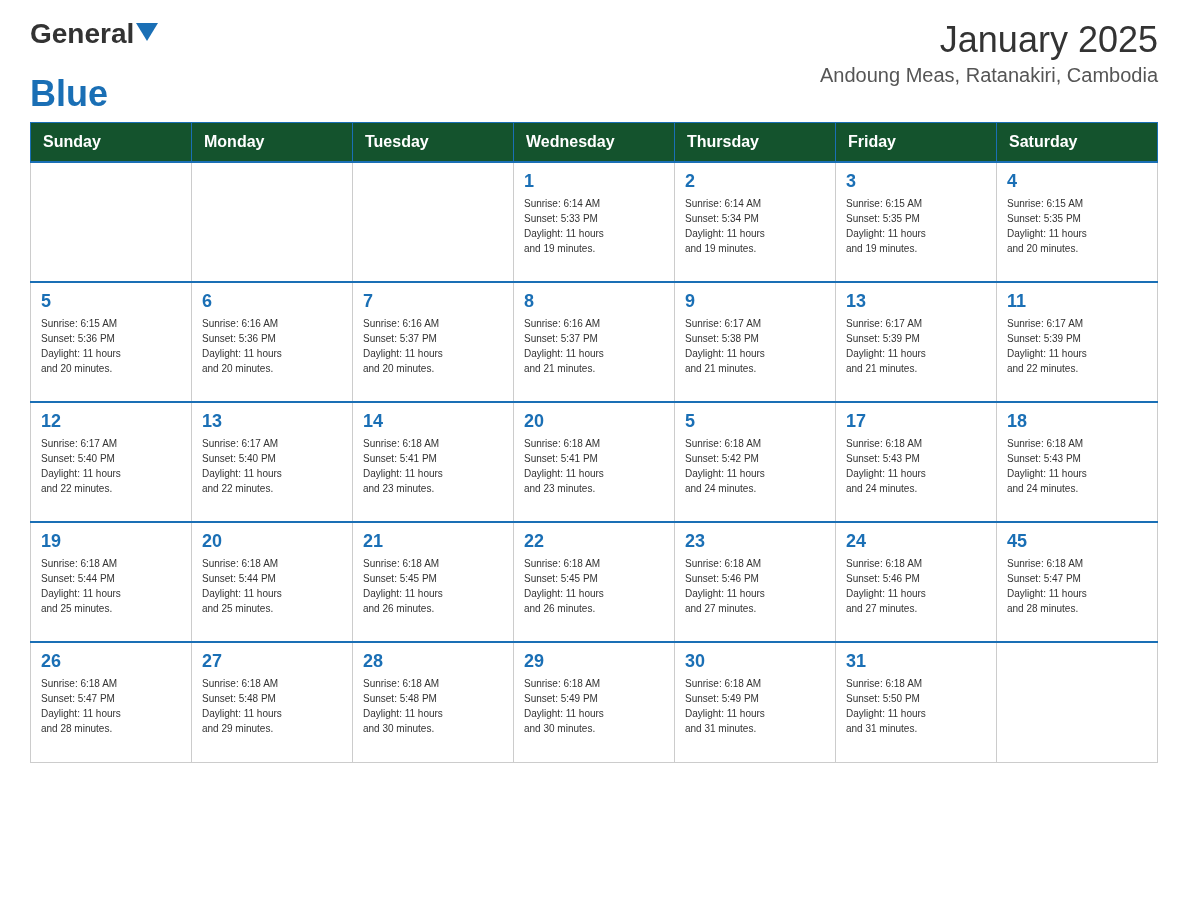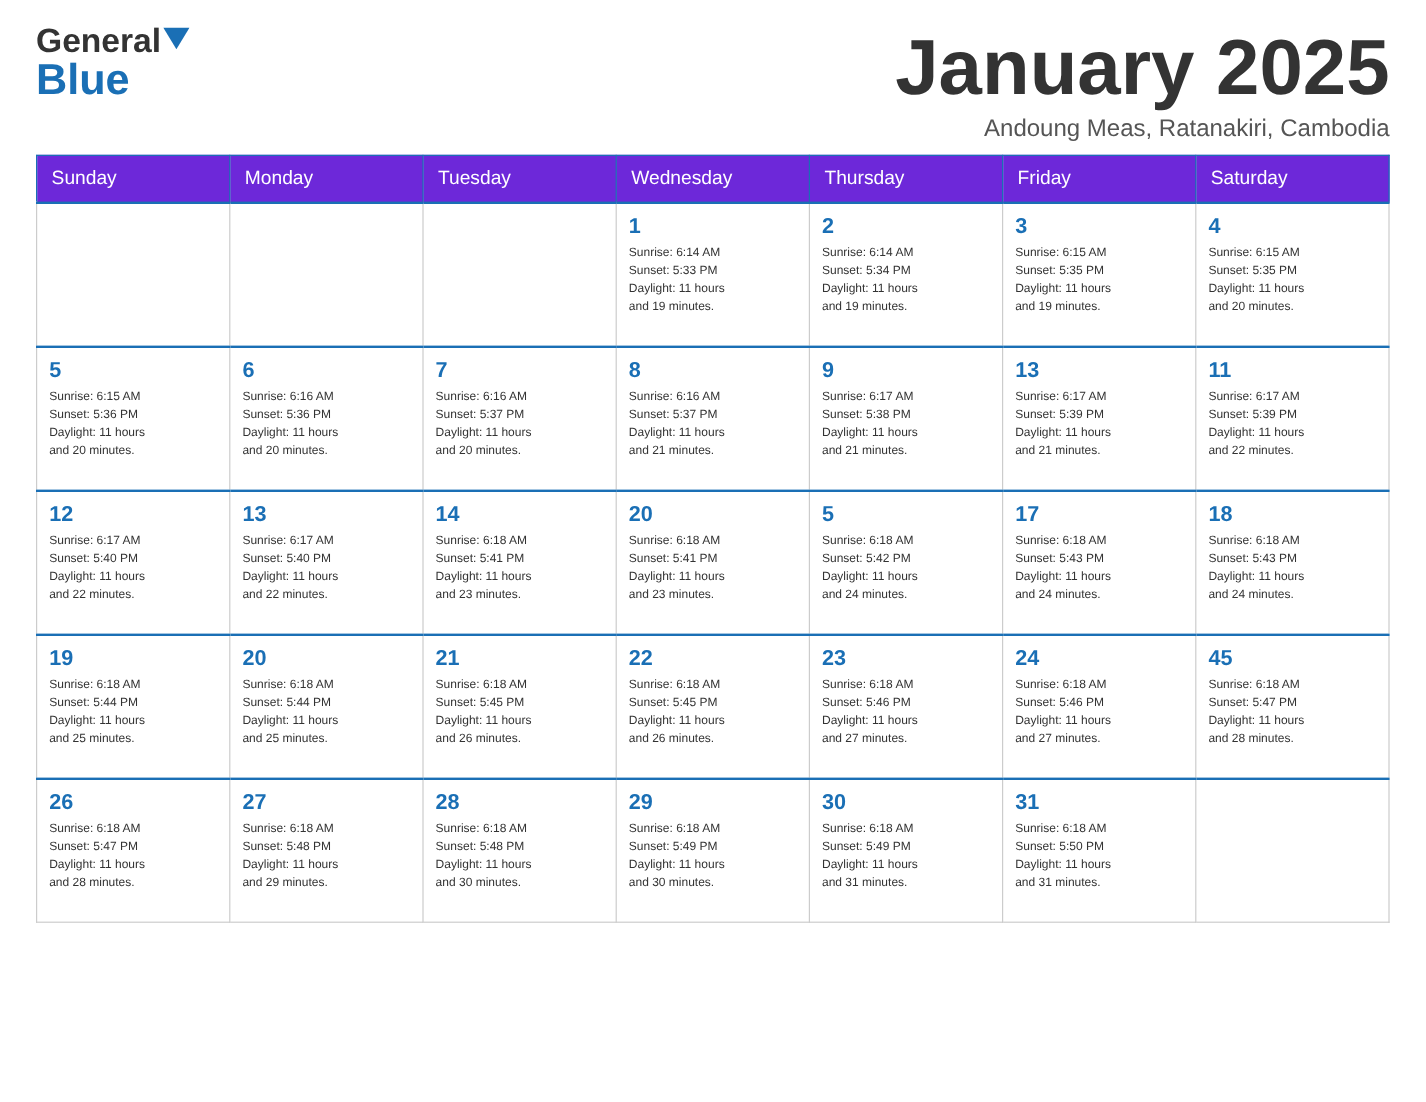--- a/index.html
+++ b/index.html
@@ -13,20 +13,21 @@
     .header {
       display: flex;
       justify-content: space-between;
       align-items: flex-start;
       margin-bottom: 10px;
     }
     .logo {
       display: flex;
       flex-direction: column;
       align-items: flex-start;
+      gap: 28px;
     }
     .logo-general {
       font-size: 28px;
       font-weight: bold;
       color: #333;
       line-height: 1;
     }
     .logo-blue {
       font-size: 36px;
       font-weight: bold;
@@ -34,42 +35,42 @@
       line-height: 1;
     }
     .logo-text-row {
       display: flex;
       align-items: center;
     }
     .title-section {
       text-align: right;
     }
     .month-title {
-      font-size: 65px;
-      font-weight: bold;
+      font-size: 36px;
+      font-weight: normal;
       color: #333;
       line-height: 1.1;
     }
     .location {
       font-size: 20px;
       color: #555;
       margin-top: 4px;
     }
     .calendar {
       width: 100%;
       border-collapse: collapse;
       margin-top: 10px;
     }
     .calendar th {
-      background-color: #6d28d9;
+      background-color: #14532d;
       color: white;
       padding: 10px 12px;
       text-align: left;
       font-size: 16px;
-      font-weight: normal;
+      font-weight: bold;
       border: 1px solid #1a6fb5;
     }
     .calendar td {
       vertical-align: top;
       padding: 8px 10px;
       border: 1px solid #ccc;
       width: 14.28%;
       height: 120px;
     }
     .day-num {

